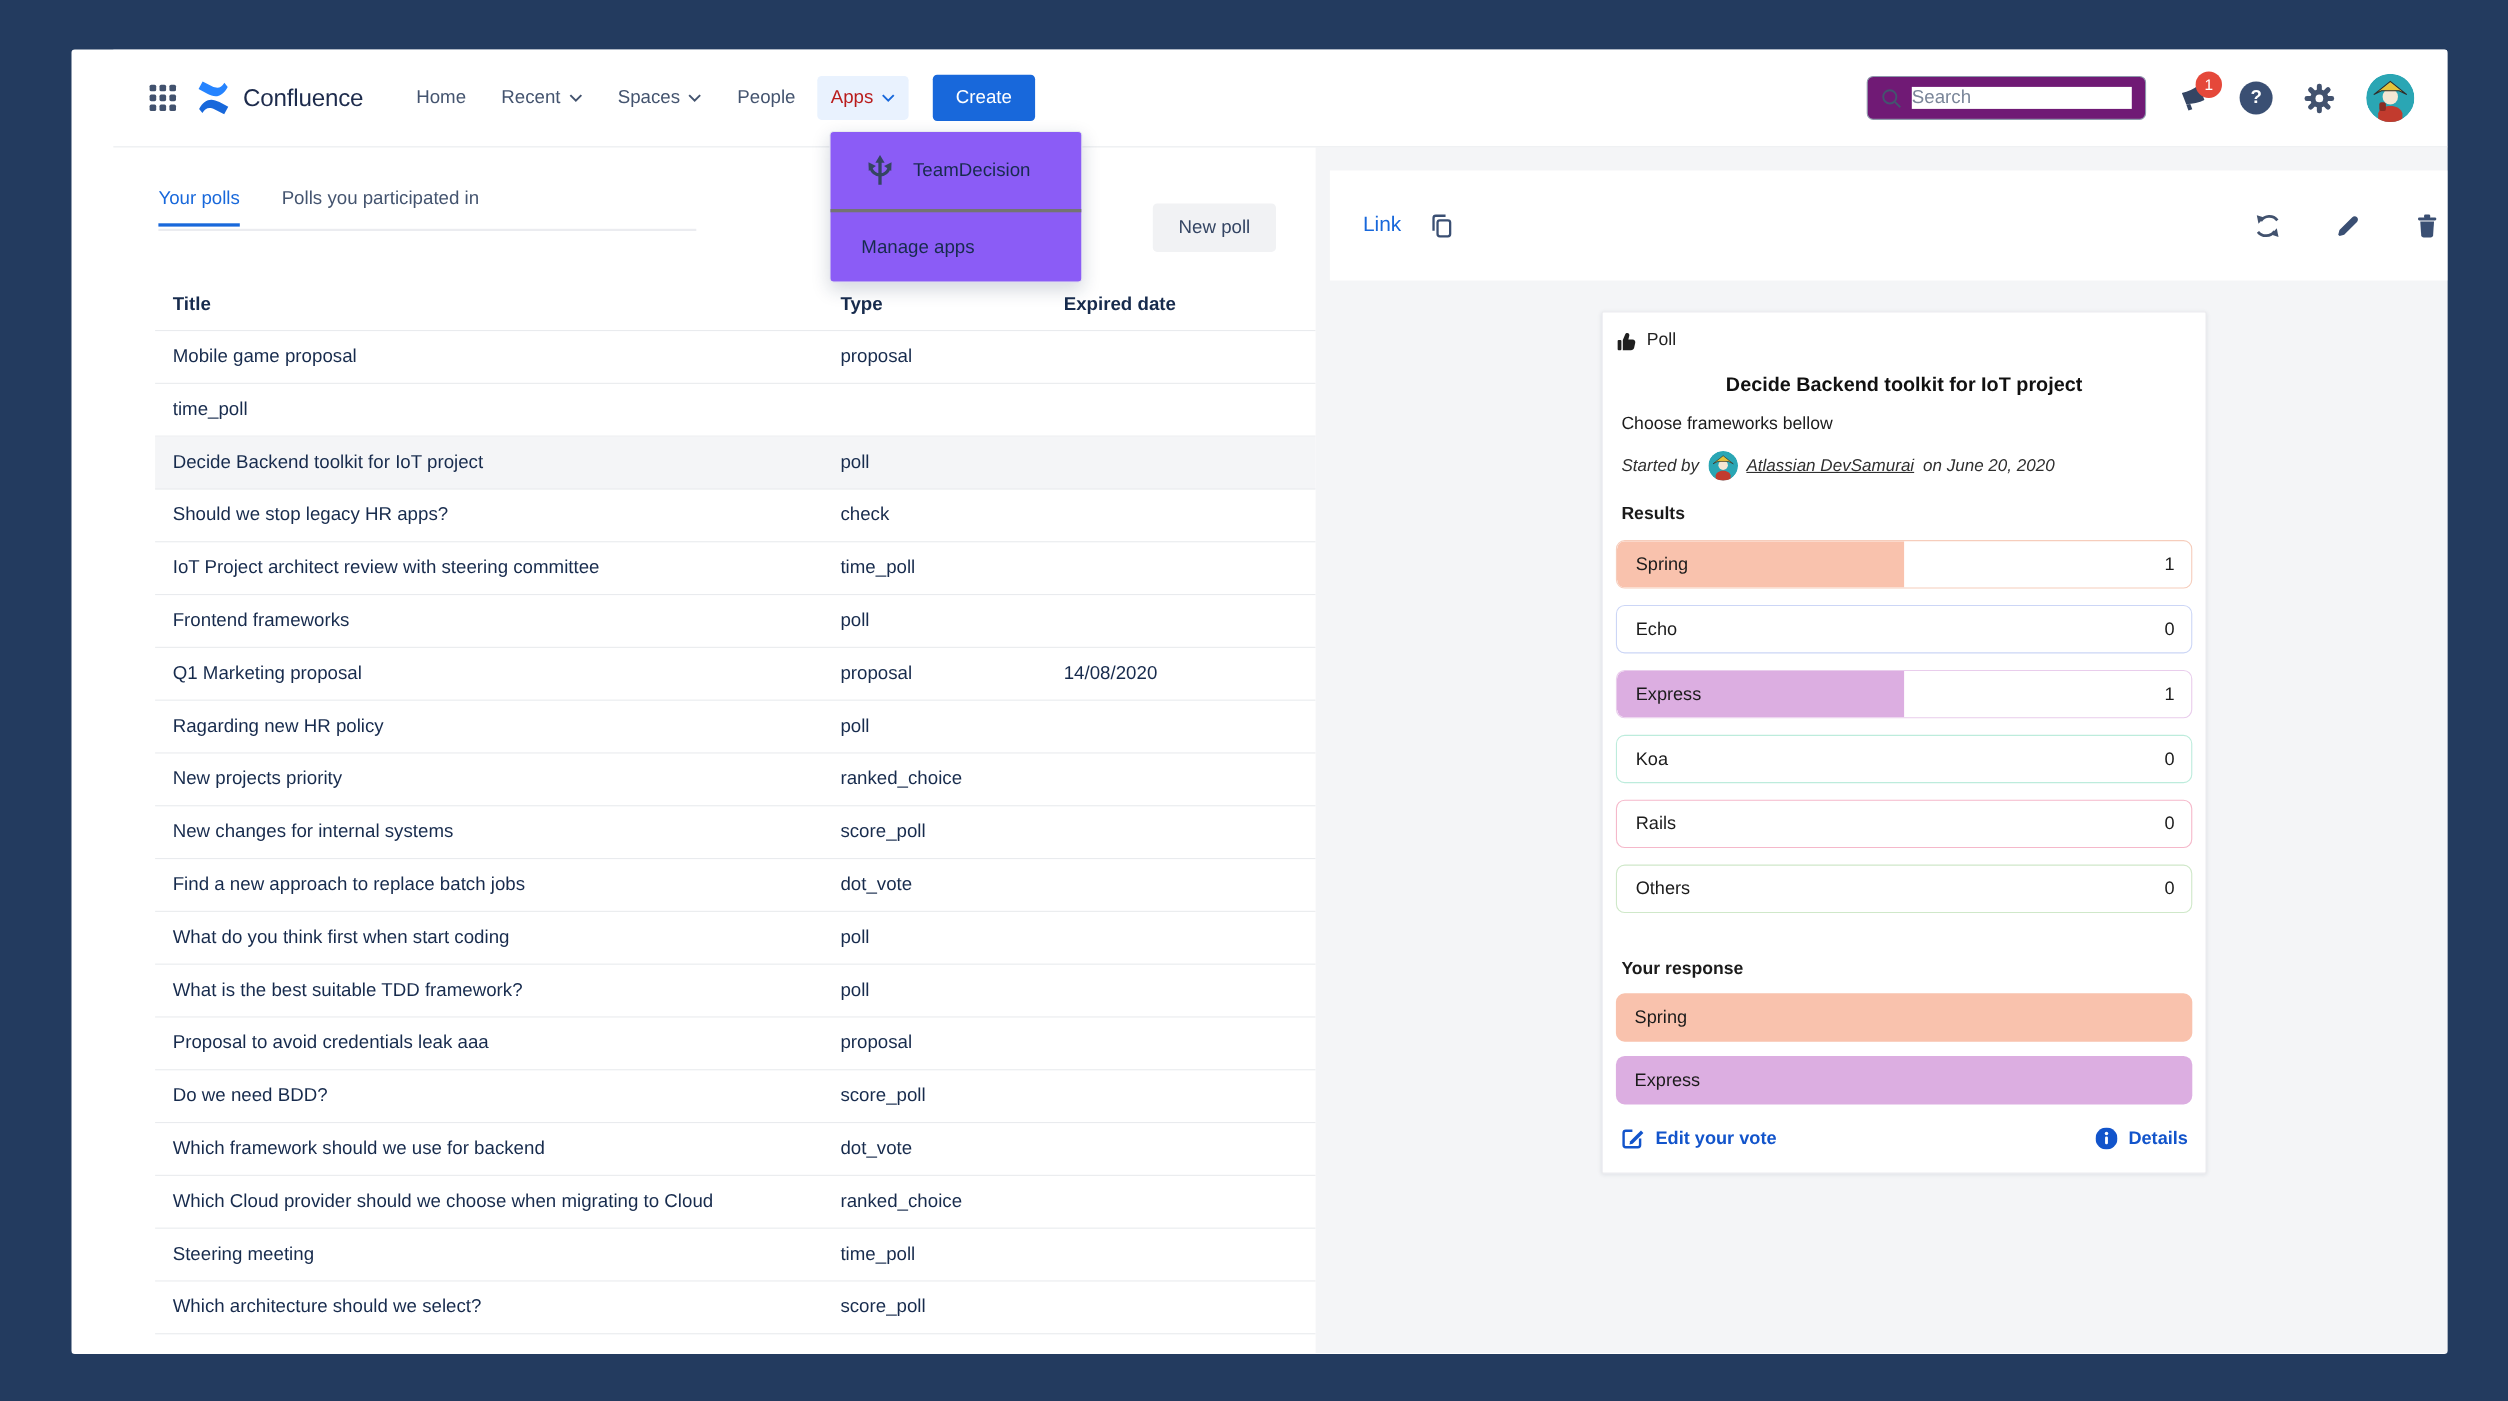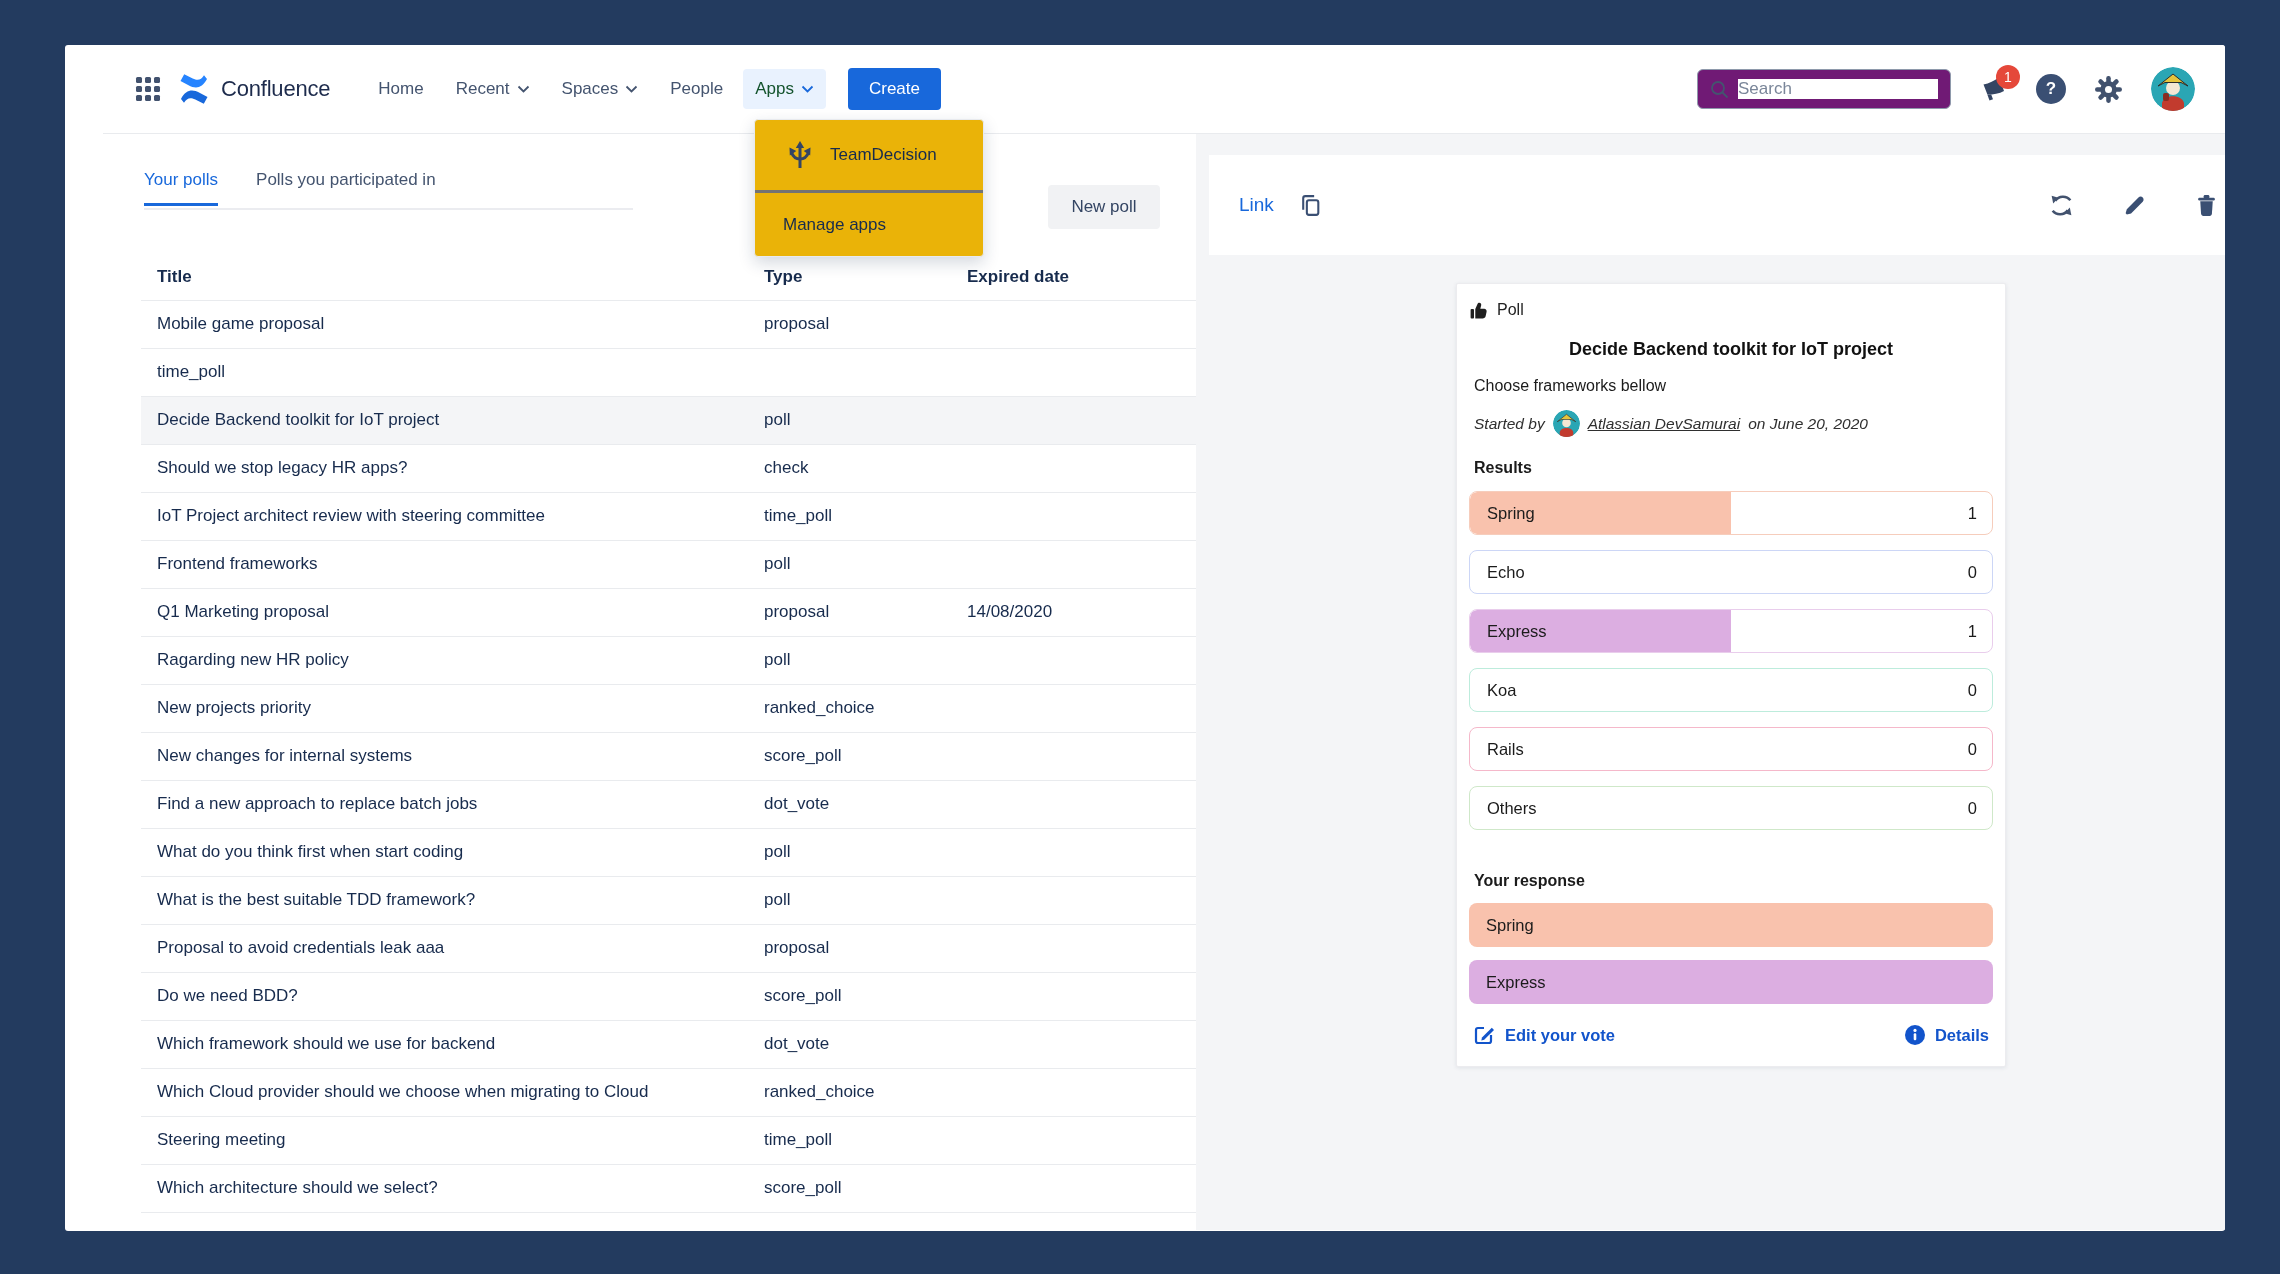--- a/index.html
+++ b/index.html
@@ -22,21 +22,21 @@
   }
   .appswitcher { width:30px; height:30px; display:flex; align-items:center; justify-content:center; cursor:pointer; }
   .brand { display:flex; align-items:center; gap:10px; margin-left:14px; cursor:pointer; }
   .brand-name { font-size:22px; font-weight:500; color:#1d2b4c; letter-spacing:-0.2px; }
   .nav { display:flex; align-items:center; gap:8px; margin-left:36px; }
   .nav-item {
     font-size:17px; color:#44546f; padding:10px 12px; border-radius:4px;
     display:flex; align-items:center; gap:7px; cursor:pointer; white-space:nowrap;
   }
   .nav-item .chev { color:#44546f; display:flex; }
-  .nav-item.active { color:#14532d; background:#e9f2fe; }
+  .nav-item.active { color:#b91c1c; background:#e9f2fe; }
   .nav-item.active .chev { color:#1868db; }
   .create-btn {
     margin-left:22px; background:#1868db; color:#fff; font-size:17px;
     border:none; border-radius:4px; padding:11px 21px; cursor:pointer;
     font-family:"Liberation Sans", sans-serif;
   }
   .header-right { margin-left:auto; display:flex; align-items:center; gap:27px; }
   .search-box {
     width:254px; height:40px; border:1.5px solid #8e99ab; border-radius:6px;
     display:flex; align-items:center; padding:0 12px; gap:9px; background:#701a75;
@@ -54,21 +54,21 @@
   }
   .help-icon {
     width:30px; height:30px; border-radius:50%; background:#3a4f73; color:#fff;
     font-size:17px; font-weight:bold; display:flex; align-items:center; justify-content:center;
     cursor:pointer;
   }
   .avatar { width:44px; height:44px; border-radius:50%; overflow:hidden; cursor:pointer; flex:0 0 auto; }
 
   
   .apps-menu {
-    position:absolute; left:689px; top:74px; width:230px; background:#eab308;
+    position:absolute; left:689px; top:74px; width:230px; background:#8b5cf6;
     border:1px solid #e8eaee; border-radius:4px; z-index:20;
     box-shadow:0 6px 16px rgba(23,43,77,.18);
   }
   .apps-menu-item {
     display:flex; align-items:center; gap:13px; padding:0 28px; height:70px;
     font-size:17px; color:#172b4d; cursor:pointer;
   }
   .apps-menu-item + .apps-menu-item { border-top:3px solid #737373; height:66px; }
 
   

